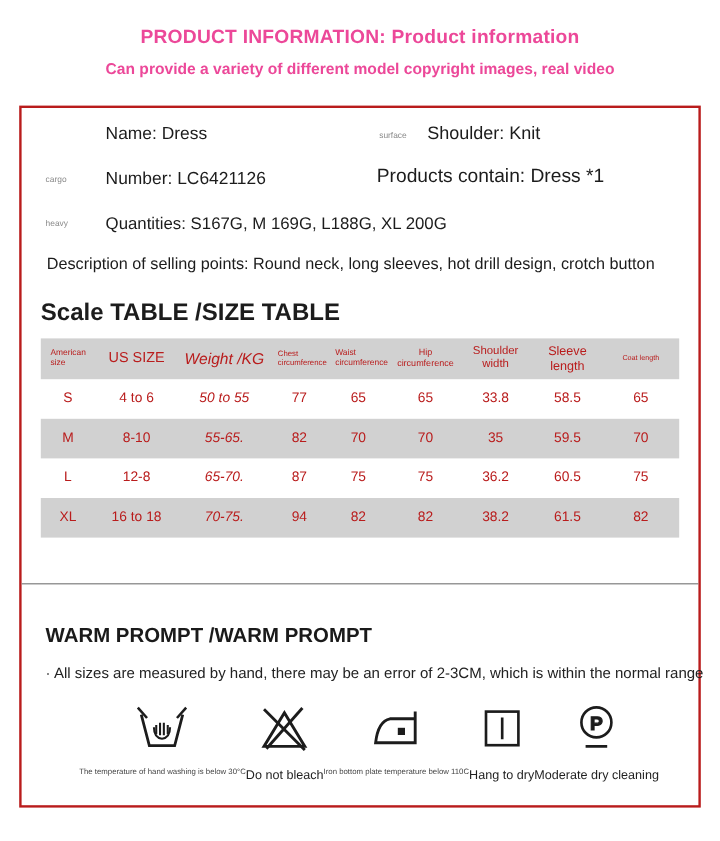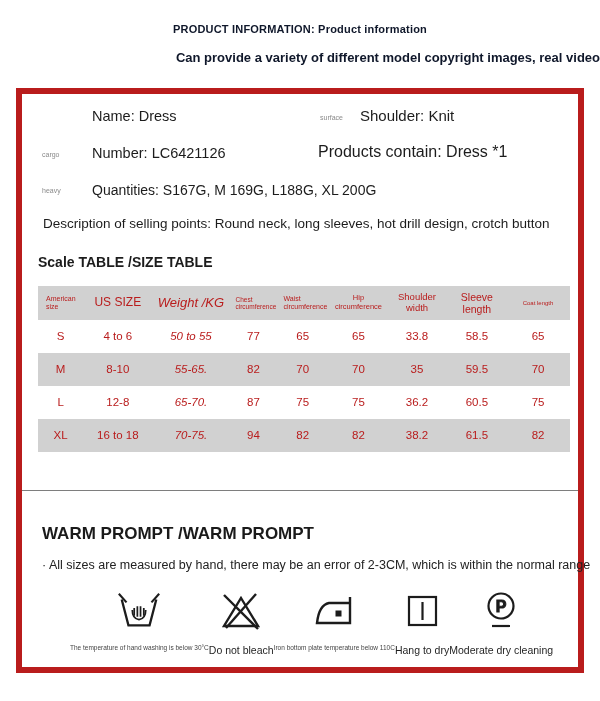--- a/index.html
+++ b/index.html
@@ -6,46 +6,46 @@
   body {
     width:600px; height:701px;
     background:#ffffff;
     font-family:"Liberation Sans", sans-serif;
     color:#1c1c1c;
     position:relative;
     overflow:hidden;
   }
   .page-title {
     position:absolute; top:23px; left:0; width:100%;
-    text-align:center; font-size:11px; font-weight:bold; color:#0f172a;
+    text-align:center; font-size:16px; font-weight:bold; color:#ec4899;
     letter-spacing:0.2px;
   }
   .page-subtitle {
     position:absolute; top:50px; left:0; width:100%;
     text-align:center; font-size:13px; font-weight:bold;
   }
   .main-box {
     position:absolute; left:16px; top:88px;
     width:568px; height:585px;
-    border:6px solid #b91c1c;
+    border:2px solid #b91c1c;
     box-sizing:border-box;
     background:#fff;
   }
   .abs { position:absolute; white-space:nowrap; }
   .tiny-label { font-size:7px; color:#8a8a8a; }
   .info-name      { top:14px;  left:70px;  font-size:14.5px; }
   .info-surface   { top:20px;  left:298px; }
   .info-material  { top:13px;  left:338px; font-size:15px; }
   .info-cargo     { top:57px;  left:20px; }
   .info-number    { top:51px;  left:70px;  font-size:14.5px; }
   .info-contains  { top:49px;  left:296px; font-size:16px; }
   .info-heavy     { top:93px;  left:20px; }
   .info-quant     { top:88px;  left:70px;  font-size:14px; }
   .info-desc      { top:122px; left:21px;  font-size:13.5px; }
-  .scale-heading  { top:160px; left:16px;  font-size:14px; font-weight:600; }
+  .scale-heading  { top:160px; left:16px;  font-size:20px; font-weight:600; }
 
   .size-table {
     position:absolute; top:192px; left:16px; width:532px;
   }
   .t-row { display:flex; align-items:center; }
   .t-row.head { height:34px; }
   .t-row.body { height:33px; }
   .th, .td {
     text-align:center; box-sizing:border-box; padding:0 2px;
     color:#b91c1c; line-height:1.15;
@@ -80,21 +80,21 @@
   .care-icon { height:50px; display:flex; align-items:center; justify-content:center; }
   .care-caption { margin-top:8px; font-size:10.5px; color:#1f1f1f; white-space:nowrap; text-align:center; }
   .care-item.tiny .care-caption { font-size:6.5px; color:#444; }
   svg { display:block; }
   svg * { stroke:#1c1c1c; }
 </style>
 </head>
 <body>
 
 <div class="page-title">PRODUCT INFORMATION: Product information</div>
-<div class="page-subtitle" style="color: #0f172a; text-align: right;">Can provide a variety of different model copyright images, real video</div>
+<div class="page-subtitle" style="color: #ec4899;">Can provide a variety of different model copyright images, real video</div>
 
 <div class="main-box">
 
   <div class="abs info-name">Name: Dress</div>
   <div class="abs tiny-label info-surface">surface</div>
   <div class="abs info-material">Shoulder: Knit</div>
 
   <div class="abs tiny-label info-cargo">cargo</div>
   <div class="abs info-number">Number: LC6421126</div>
   <div class="abs info-contains">Products contain: Dress *1</div>

